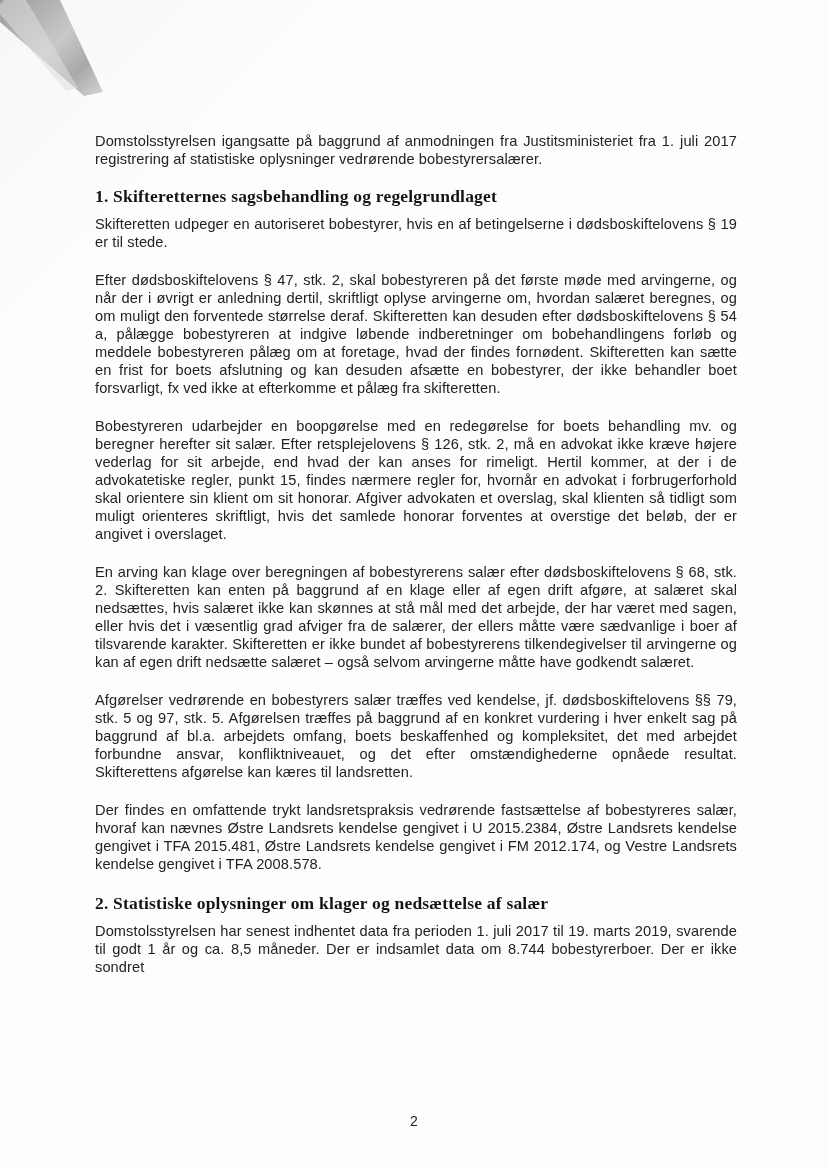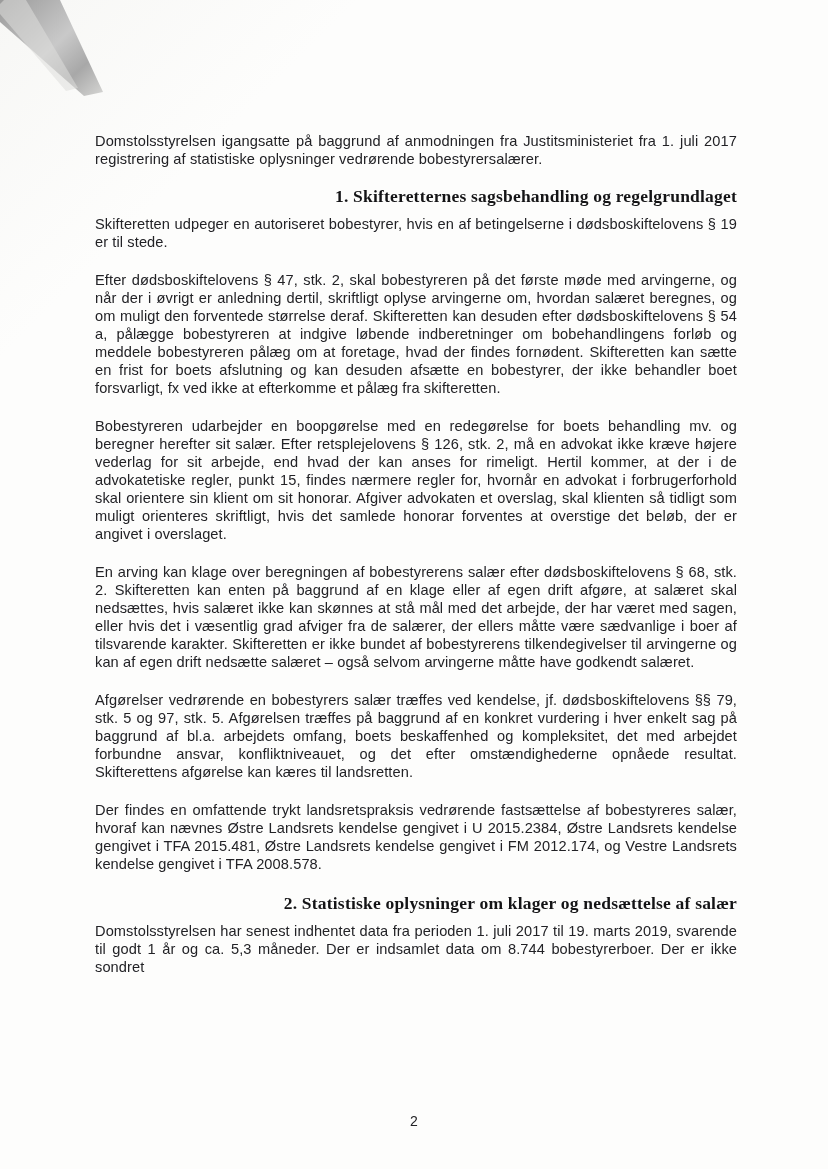--- a/index.html
+++ b/index.html
@@ -42,21 +42,20 @@
     letter-spacing: 0.1px;
     color: #222226;
   }
   h2.sec {
     font-family: "Liberation Serif", serif;
     font-size: 17.5px;
     font-weight: bold;
     color: #141416;
     margin: 0 0 8px 0;
     letter-spacing: 0.2px;
-    text-align: right;
   }
   h2.sec.first {
     margin-top: -2px;
   }
   h2.sec.second {
     margin-top: 12px;
   }
   .page-number {
     position: absolute;
     bottom: 40px;
@@ -99,19 +98,19 @@
 
     <p class="body">En arving kan klage over beregningen af bobestyrerens salær efter dødsboskiftelovens § 68, stk. 2. Skifteretten kan enten på baggrund af en klage eller af egen drift afgøre, at salæret skal nedsættes, hvis salæret ikke kan skønnes at stå mål med det arbejde, der har været med sagen, eller hvis det i væsentlig grad afviger fra de salærer, der ellers måtte være sædvanlige i boer af tilsvarende karakter. Skifteretten er ikke bundet af bobestyrerens tilkendegivelser til arvingerne og kan af egen drift nedsætte salæret – også selvom arvingerne måtte have godkendt salæret.</p>
 
     <p class="body">Afgørelser vedrørende en bobestyrers salær træffes ved kendelse, jf. dødsboskiftelovens §§ 79, stk. 5 og 97, stk. 5. Afgørelsen træffes på baggrund af en konkret vurdering i hver enkelt sag på baggrund af bl.a. arbejdets omfang, boets beskaffenhed og kompleksitet, det med arbejdet forbundne ansvar, konfliktniveauet, og det efter omstændighederne opnåede resultat. Skifterettens afgørelse kan kæres til landsretten.</p>
 
     <p class="body">Der findes en omfattende trykt landsretspraksis vedrørende fastsættelse af bobestyreres salær, hvoraf kan nævnes Østre Landsrets kendelse gengivet i U 2015.2384, Østre Landsrets kendelse gengivet i TFA 2015.481, Østre Landsrets kendelse gengivet i FM 2012.174, og Vestre Landsrets kendelse gengivet i TFA 2008.578.</p>
 
 
     <h2 class="sec second">2. Statistiske oplysninger om klager og nedsættelse af salær</h2>
 
-    <p class="body">Domstolsstyrelsen har senest indhentet data fra perioden 1. juli 2017 til 19. marts 2019, svarende til godt 1 år og ca. 5,3 måneder. Der er indsamlet data om 8.744 bobestyrerboer. Der er ikke sondret</p>
+    <p class="body">Domstolsstyrelsen har senest indhentet data fra perioden 1. juli 2017 til 19. marts 2019, svarende til godt 1 år og ca. 8,5 måneder. Der er indsamlet data om 8.744 bobestyrerboer. Der er ikke sondret</p>
 
   </div>
 
   <div class="page-number">2</div>
 
 </div>
 
 </body></html>

